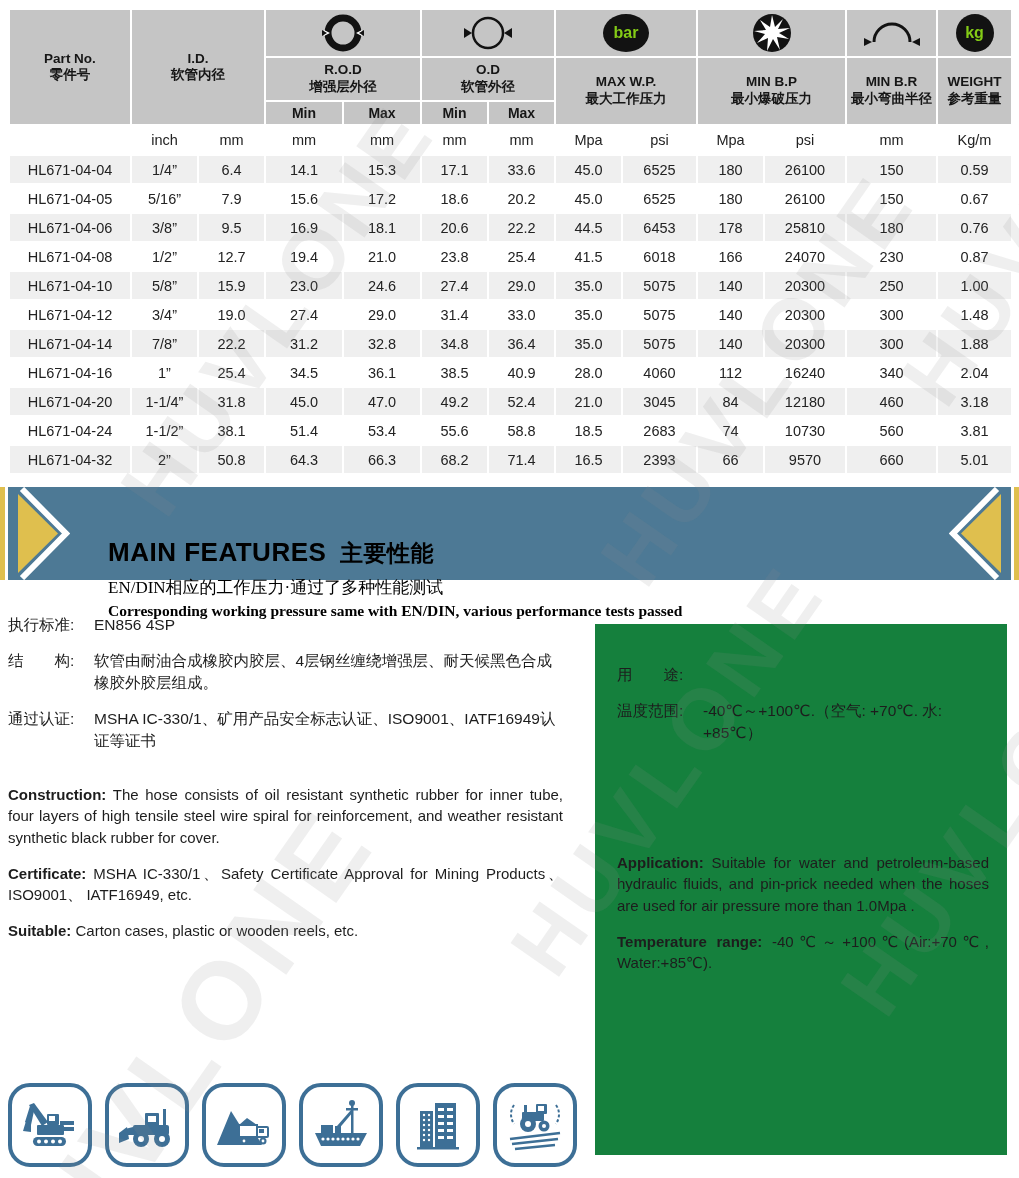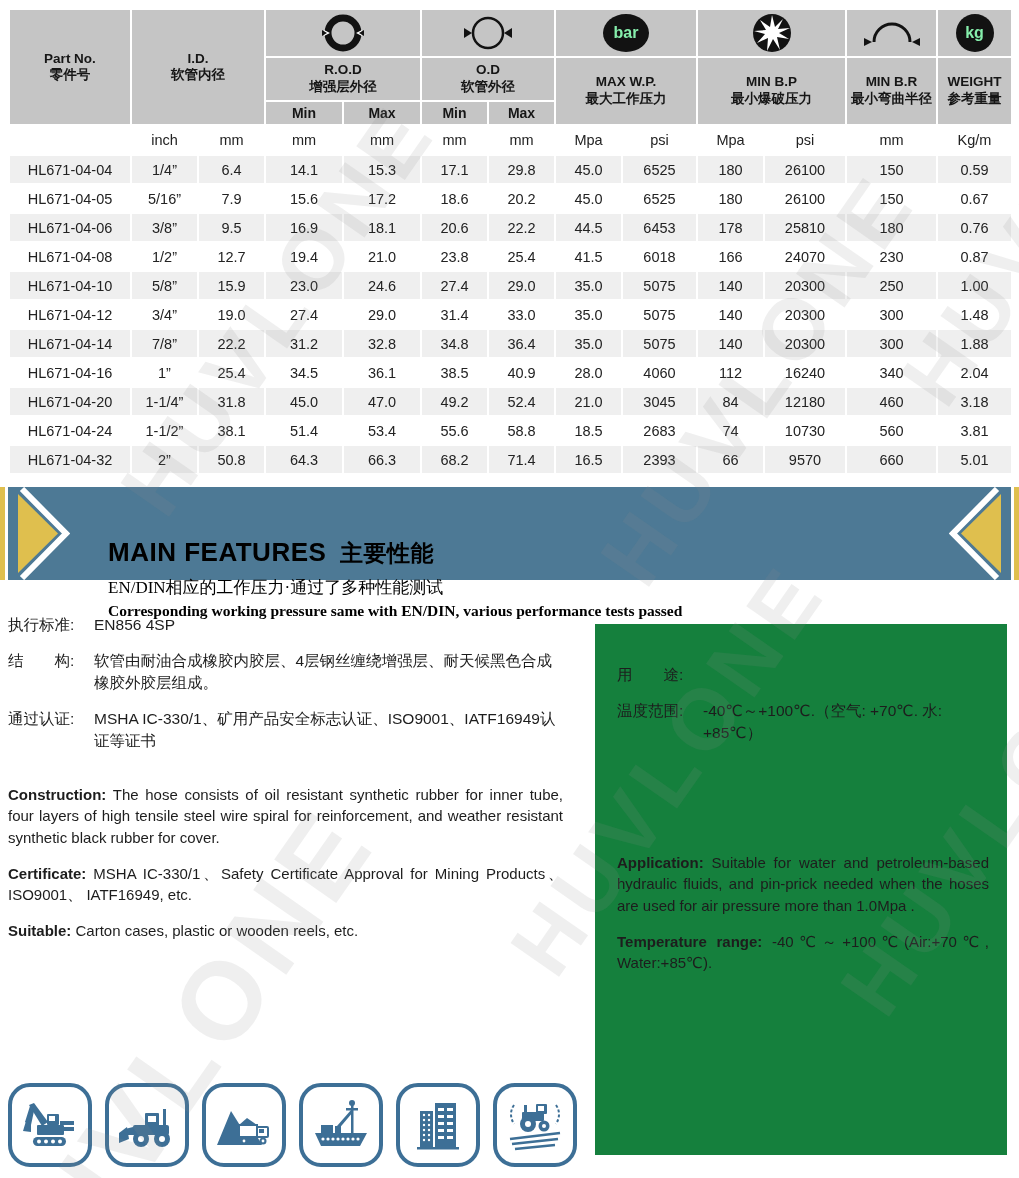--- a/index.html
+++ b/index.html
@@ -29,21 +29,21 @@
   tr.h-icons th { height:46px; }
   tr.h-labels th { height:42px; line-height:1.25; }
   tr.h-minmax th { height:22px; font-size:14px; }
   tr.units-row td { background:#fff; height:28px; font-size:14.5px; color:#222; }
   tbody.data td { height:27px; font-size:14.5px; color:#222; }
   tbody.data tr:nth-child(odd) td { background:#efefef; }
   tbody.data tr:nth-child(even) td { background:#ffffff; }
   .th2 { display:block; font-size:13.5px; font-weight:bold; }
   .roundtxt {
     display:inline-flex; align-items:center; justify-content:center;
-    background:#121212; color:#86efac; border-radius:50%; font-weight:bold;
+    background:#121212; color:#84cc16; border-radius:50%; font-weight:bold;
   }
   .bar-badge { width:46px; height:38px; font-size:16px; }
   .kg-badge { width:38px; height:38px; font-size:16px; }
   .hicon { display:flex; align-items:center; justify-content:center; height:100%; }
 
   
   .banner {
     position:absolute; left:8px; top:487px; width:1003px; height:93px;
     background:#4d7995; z-index:2;
   }
@@ -210,21 +210,21 @@
         </tr>
     </thead>
     <tbody class="data">
         <tr>
           <td>HL671-04-04</td>
           <td>1/4”</td>
           <td>6.4</td>
           <td>14.1</td>
           <td>15.3</td>
           <td>17.1</td>
-          <td>29.8</td>
+          <td>33.6</td>
           <td>45.0</td>
           <td>6525</td>
           <td>180</td>
           <td>26100</td>
           <td>150</td>
           <td>0.59</td>
         </tr>
         <tr>
           <td>HL671-04-05</td>
           <td>5/16”</td>

